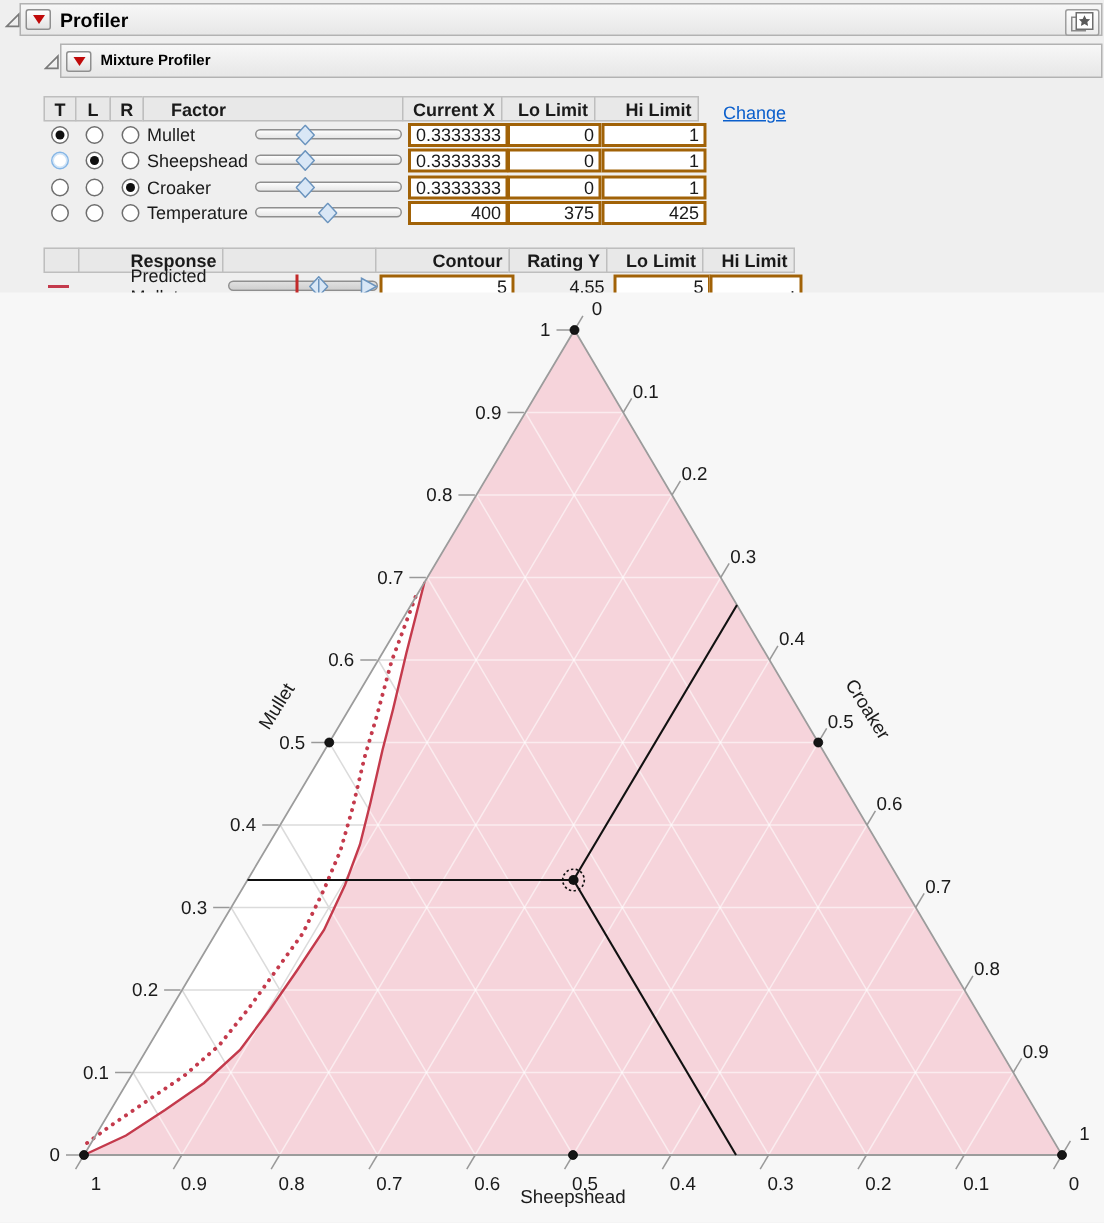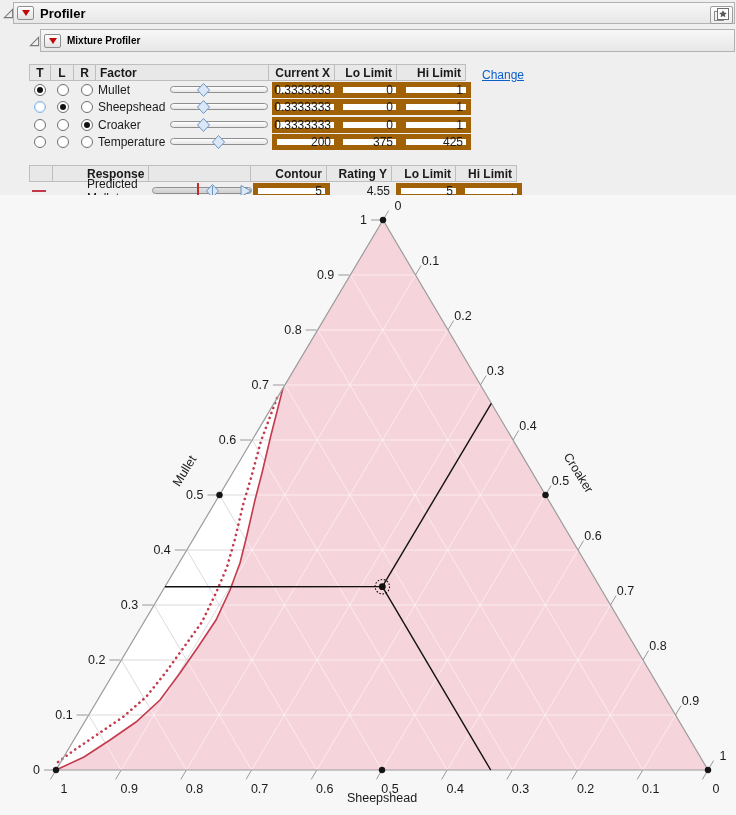--- a/index.html
+++ b/index.html
@@ -29,27 +29,27 @@
   
   .ftable{position:absolute;left:29px;font-size:12px;}
   .trow{display:flex;align-items:center;height:17.5px;}
   .hrow{height:17px;}
   .cell{display:flex;align-items:center;height:100%;box-sizing:border-box;}
   .center{justify-content:center;}
   .w-t{width:22px}.w-l{width:24px}.w-r{width:23px}
   .w-name{width:68px}.w-slider{width:106px}
   .w-cx{width:67px}.w-lo{width:63px}.w-hi{width:70px}
   .w-sw{width:24px}.w-rname{width:97px}.w-rs{width:103px}
-  .w-ct{width:77px}.w-cy{width:66px}.w-rlo{width:65px}.w-rhi{width:62px}
+  .w-ct{width:90px}.w-cy{width:66px}.w-rlo{width:65px}.w-rhi{width:62px}
   .hcell{background:#E8E8E8;border:1px solid #BEBEBE;font-weight:bold;
     display:flex;align-items:center;box-sizing:border-box;height:100%;}
   .hcell+.hcell{margin-left:-1px;}
   .h-right{justify-content:flex-end;padding-right:4px;}
-  .h-left{padding-left:4px;}
-  .vbox{box-sizing:border-box;height:16px;width:100%;border:5px solid #a16207;background:#FFF;
+  .h-left{padding-left:18px;}
+  .vbox{box-sizing:border-box;height:16px;width:100%;border:2px solid #a16207;background:#FFF;
     display:flex;align-items:center;justify-content:flex-end;padding-right:3px;}
   .mlm{margin-left:-1px;}
   .plain-num{width:100%;display:flex;justify-content:flex-end;padding-right:6px;box-sizing:border-box;}
   .radio{width:12px;height:12px;box-sizing:border-box;border-radius:50%;
     border:1px solid #6E6E6E;background:#FFF;position:relative;display:inline-block;}
   .radio.sel::after{content:"";position:absolute;left:2px;top:2px;right:2px;bottom:2px;
     border-radius:50%;background:#101010;}
   .radio.focus{border-color:#85B6E6;box-shadow:inset 0 0 0 1px #D2E5F7;}
   .slider{position:relative;height:16px;width:98px;margin-left:4px;}
   .track{position:absolute;left:0;right:0;top:4px;height:7px;box-sizing:border-box;
@@ -204,21 +204,21 @@
         <div class="cell w-name">Temperature</div>
         <div class="cell w-slider">
           <div class="slider">
             <div class="track"></div>
             <div class="thumb" style="left: calc(50% - 7px);"><svg width="13" height="14" viewBox="0 0 13 14">
                 <path d="M6.5 0.5 L12.5 7 L6.5 13.5 L0.5 7 Z" fill="#D9E7F6" stroke="#6B94BE"></path>
               </svg></div>
           </div>
         </div>
         <div class="cell w-cx">
-          <div class="vbox">200</div>
+          <div class="vbox">400</div>
         </div>
         <div class="cell w-lo">
           <div class="vbox mlm">375</div>
         </div>
         <div class="cell w-hi">
           <div class="vbox mlm">425</div>
         </div>
       </div>
     </div>
 </div>

